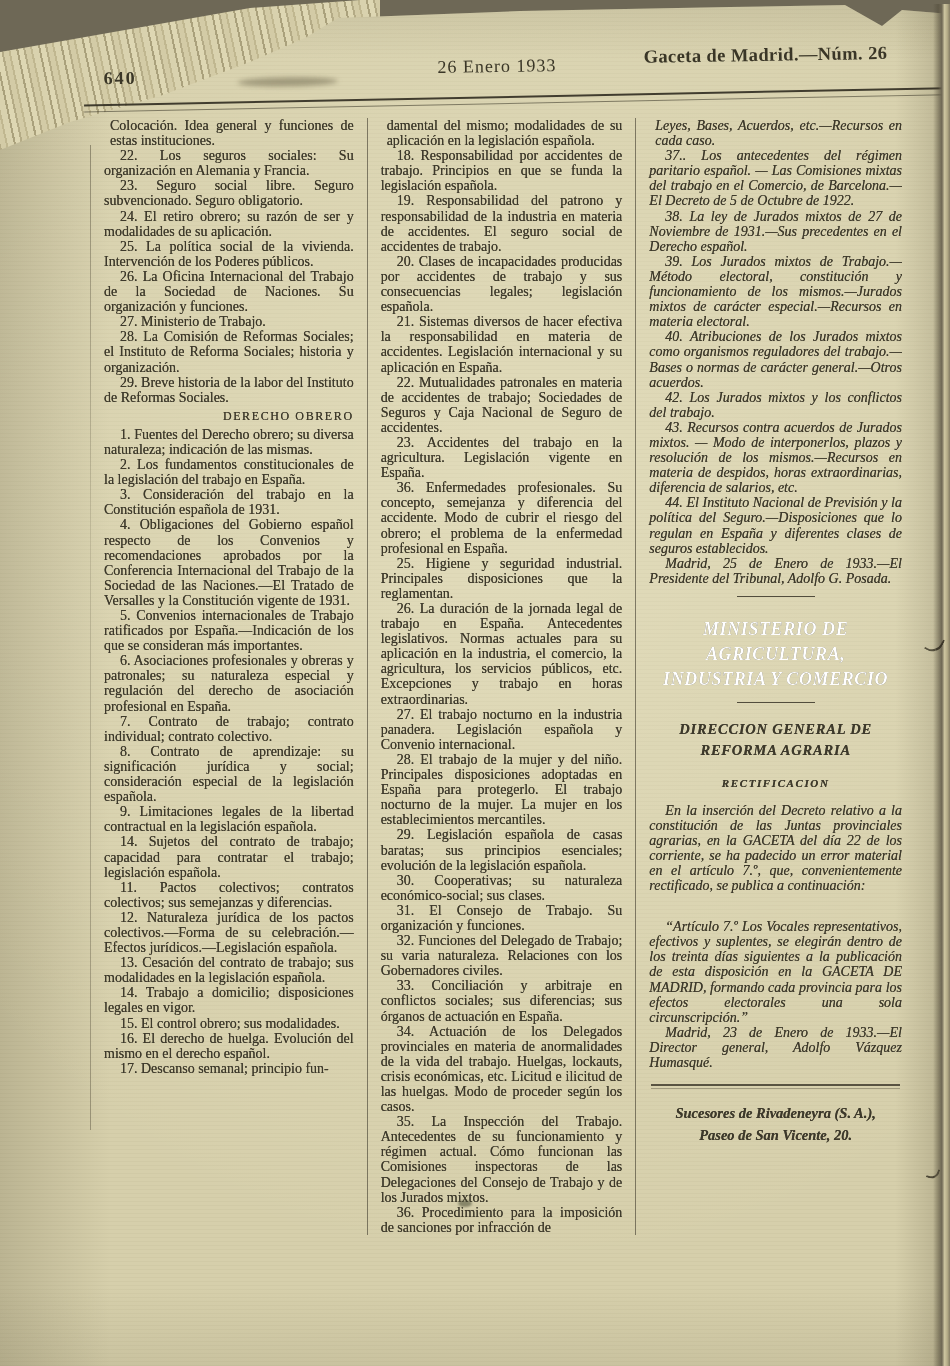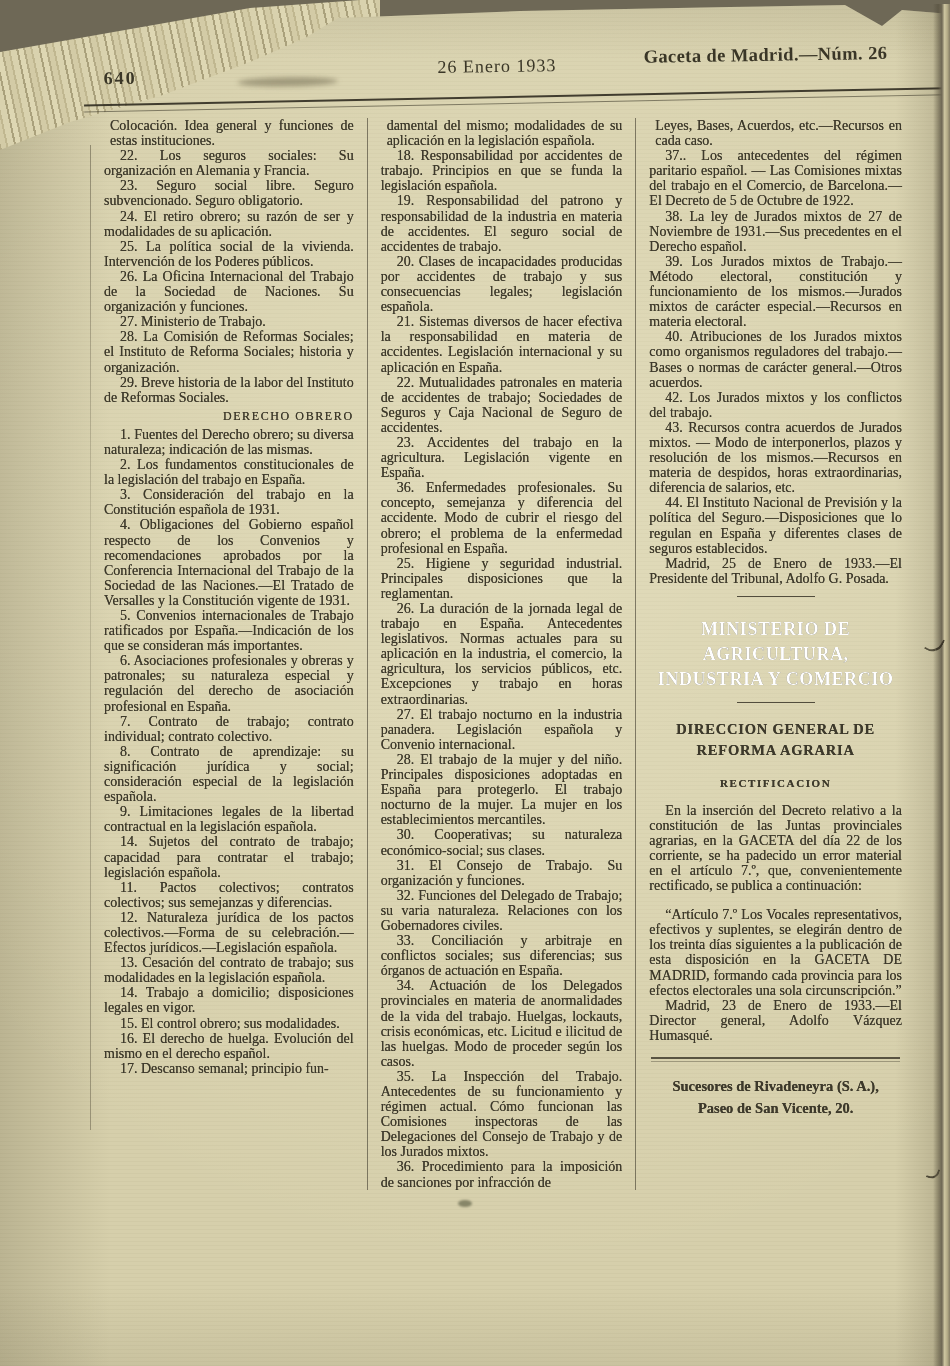--- a/index.html
+++ b/index.html
@@ -55,38 +55,38 @@
     display:grid;grid-template-columns:1fr 1fr 1fr;
     padding:6px 46px 0 98px;
     color:#3d392b;
     font-size:14px;line-height:15.1px;
     text-align:justify;
     text-shadow:0 0 .55px rgba(55,50,36,.85);
   }
   .col{padding:0 13px;min-width:0;}
   .col-1{padding-left:6px;}
   .col-2,.col-3{border-left:1px solid rgba(62,57,43,.6);}
-  .col-3{padding-right:2px;}
+  .col-3{padding-right:2px;font-style:italic;}
   .blk{margin:0;}
   .p{text-indent:16px;}
   .pn{text-indent:0;margin-left:6px;}
   .h-obrero{text-align:right;text-indent:0;font-weight:normal;letter-spacing:1.6px;
     font-size:12px;margin:4px 0 3px;}
   .h-ministry{text-align:center;text-indent:0;font-weight:bold;font-size:18px;
     line-height:1.4;letter-spacing:.6px;margin:20px 4px 2px;color:#ffffff;}
   .h-direccion{text-align:center;text-indent:0;font-weight:bold;font-size:14.5px;
     line-height:1.45;letter-spacing:.8px;margin:16px 10px 2px;}
   .h-rectif{text-align:center;text-indent:0;font-weight:bold;font-size:11px;
     letter-spacing:1.6px;margin:14px 0 12px;}
   .rule-short{border-top:1.6px solid rgba(58,53,40,.85);width:78px;margin:10px auto 0;height:0;}
   .rule-long{border-top:2px solid rgba(58,53,40,.8);margin:14px 2px 0;height:1.5px;
     border-bottom:1px solid rgba(58,53,40,.35);}
   .addr{text-align:center;text-indent:0;font-weight:bold;font-size:14.5px;line-height:1.55;}
   .addr-first{margin-top:13px;}
-  .sp{margin-top:14px;}
+  .sp{margin-top:26px;}
   
   .pen-mark{position:absolute;width:13px;height:15px;right:8px;top:636px;z-index:4;
     border-right:2.2px solid rgba(40,36,24,.8);border-bottom:2px solid rgba(40,36,24,.7);
     border-radius:0 0 12px 0;transform:rotate(28deg);}
   .pen-mark-2{position:absolute;width:10px;height:9px;right:11px;top:1168px;z-index:4;
     border-bottom:2.2px solid rgba(40,36,24,.75);border-right:2px solid rgba(40,36,24,.6);
     border-radius:0 0 9px 0;transform:rotate(15deg);}
   .bottom-smudge{position:absolute;left:458px;top:1200px;width:14px;height:7px;z-index:4;
     background:rgba(70,72,50,.55);border-radius:50%;filter:blur(1px);}
 </style>
@@ -143,20 +143,21 @@
       <p class="blk p">19. Responsabilidad del patrono y responsabilidad de la industria en materia de accidentes. El seguro social de accidentes de trabajo.</p>
       <p class="blk p">20. Clases de incapacidades producidas por accidentes de trabajo y sus consecuencias legales; legislación española.</p>
       <p class="blk p">21. Sistemas diversos de hacer efectiva la responsabilidad en materia de accidentes. Legislación internacional y su aplicación en España.</p>
       <p class="blk p">22. Mutualidades patronales en materia de accidentes de trabajo; Sociedades de Seguros y Caja Nacional de Seguro de accidentes.</p>
       <p class="blk p">23. Accidentes del trabajo en la agricultura. Legislación vigente en España.</p>
       <p class="blk p">36. Enfermedades profesionales. Su concepto, semejanza y diferencia del accidente. Modo de cubrir el riesgo del obrero; el problema de la enfermedad profesional en España.</p>
       <p class="blk p">25. Higiene y seguridad industrial. Principales disposiciones que la reglamentan.</p>
       <p class="blk p">26. La duración de la jornada legal de trabajo en España. Antecedentes legislativos. Normas actuales para su aplicación en la industria, el comercio, la agricultura, los servicios públicos, etc. Excepciones y trabajo en horas extraordinarias.</p>
       <p class="blk p">27. El trabajo nocturno en la industria panadera. Legislación española y Convenio internacional.</p>
       <p class="blk p">28. El trabajo de la mujer y del niño. Principales disposiciones adoptadas en España para protegerlo. El trabajo nocturno de la mujer. La mujer en los establecimientos mercantiles.</p>
+      <p class="blk p">29. Legislación española de casas baratas; sus principios esenciales; evolución de la legislación española.</p>
       <p class="blk p">30. Cooperativas; su naturaleza económico-social; sus clases.</p>
       <p class="blk p">31. El Consejo de Trabajo. Su organización y funciones.</p>
       <p class="blk p">32. Funciones del Delegado de Trabajo; su varia naturaleza. Relaciones con los Gobernadores civiles.</p>
       <p class="blk p">33. Conciliación y arbitraje en conflictos sociales; sus diferencias; sus órganos de actuación en España.</p>
       <p class="blk p">34. Actuación de los Delegados provinciales en materia de anormalidades de la vida del trabajo. Huelgas, lockauts, crisis económicas, etc. Licitud e ilicitud de las huelgas. Modo de proceder según los casos.</p>
       <p class="blk p">35. La Inspección del Trabajo. Antecedentes de su funcionamiento y régimen actual. Cómo funcionan las Comisiones inspectoras de las Delegaciones del Consejo de Trabajo y de los Jurados mixtos.</p>
       <p class="blk p">36. Procedimiento para la imposición de sanciones por infracción de</p>
     </section>
   <section class="col col-3">
 

